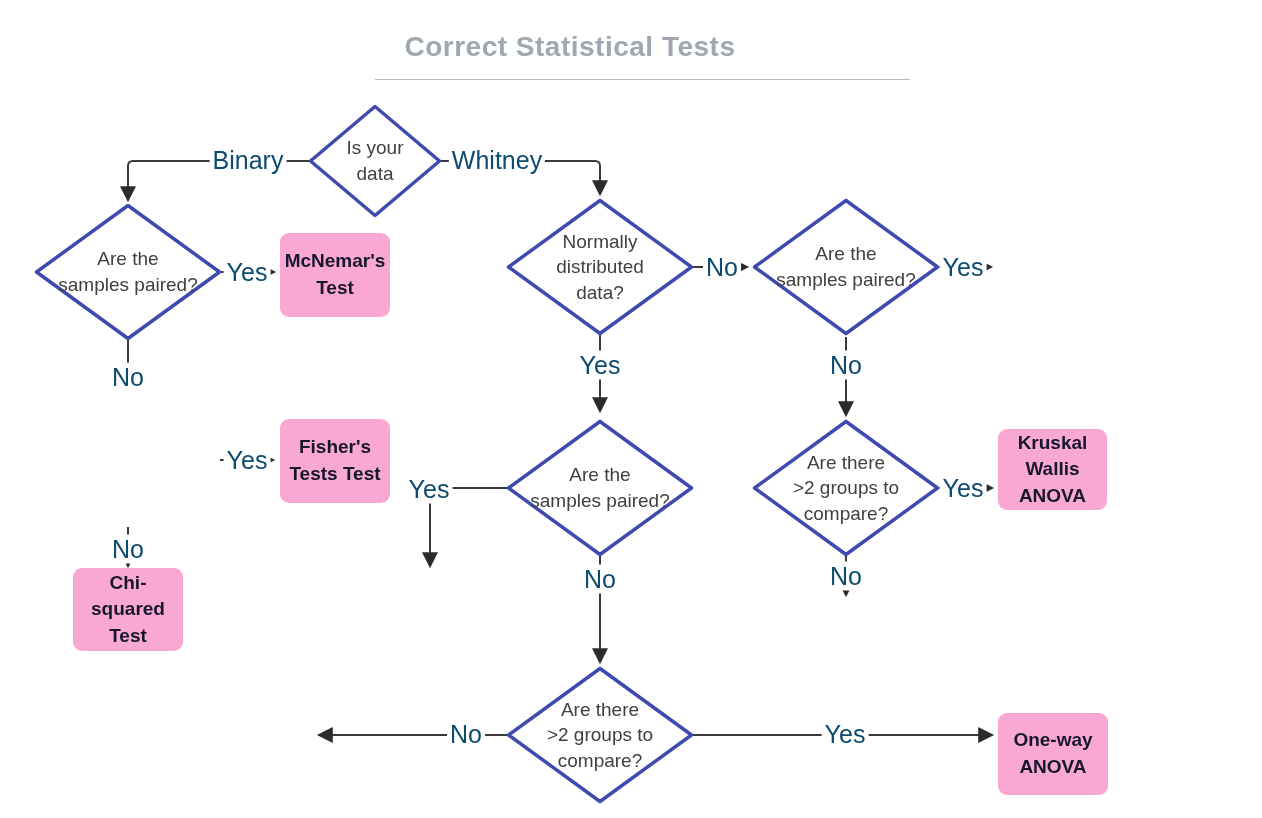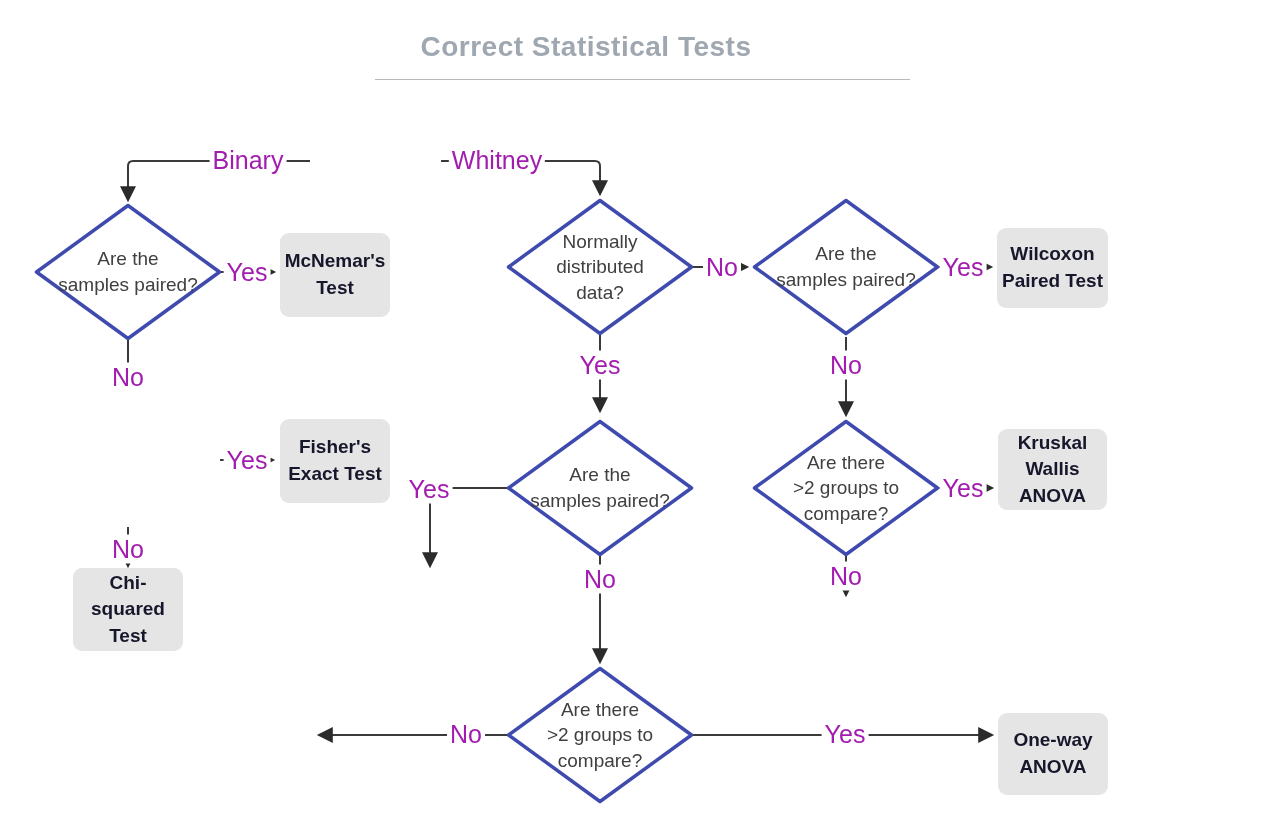--- a/index.html
+++ b/index.html
@@ -1,44 +1,44 @@
 <!DOCTYPE html>
 <html><head>
 <meta charset="utf-8">
 <style>
   html,body{margin:0;padding:0;background:#ffffff;}
   #canvas{
     position:relative;width:1140px;height:818px;background:#ffffff;
-    font-family:"Liberation Sans","DejaVu Sans",sans-serif;overflow:hidden;padding-left:32px;
+    font-family:"Liberation Sans","DejaVu Sans",sans-serif;overflow:hidden;
   }
   .title{
     position:absolute;left:0;right:0;top:31px;text-align:center;
     font-size:28px;font-weight:bold;color:#9fa7b0;letter-spacing:.5px;
   }
   .title-rule{
     position:absolute;left:375px;top:79px;width:535px;height:1px;background:#b9b9b9;
   }
   #edges{position:absolute;left:0;top:0;z-index:1;}
   .diamond{position:absolute;z-index:2;}
   .diamond svg{position:absolute;left:0;top:0;}
   .dtext{
     position:absolute;left:0;top:0;right:0;bottom:0;display:flex;
     align-items:center;justify-content:center;text-align:center;
     font-size:19px;line-height:1.35;color:#404040;white-space:pre-line;
   }
   .result{
-    position:absolute;z-index:2;background:#e5e5e5;border-radius:9px;
+    position:absolute;z-index:2;background:#f9a8d4;border-radius:9px;
     display:flex;align-items:center;justify-content:center;text-align:center;
   }
   .rtext{
     font-size:19px;font-weight:bold;color:#17172c;line-height:1.4;white-space:pre-line;
   }
   .edge-label{
     position:absolute;z-index:3;transform:translate(-50%,-50%);
-    background:#ffffff;padding:0 3px;font-size:25px;color:#a21caf;white-space:nowrap;
+    background:#ffffff;padding:0 3px;font-size:25px;color:#0c4a6e;white-space:nowrap;
   }
   .dshape{fill:#ffffff;stroke:#3f4aae;stroke-width:3.5;stroke-linejoin:round;}
   .conn{fill:none;stroke:#3a3a3a;stroke-width:2;}
 </style>
 </head>
 <body>
 
 <div id="canvas">
 
   <div class="title">Correct Statistical Tests</div>
@@ -61,20 +61,27 @@
     <path class="conn" d="M846,337 V414" marker-end="url(#arrow)"></path>
     <path class="conn" d="M938,488 H991" marker-end="url(#arrow)"></path>
     <path class="conn" d="M846,555 V594" marker-end="url(#arrow)"></path>
     <path class="conn" d="M600,334 V410" marker-end="url(#arrow)"></path>
     <path class="conn" d="M509,488 H435 Q430,488 430,493 V565" marker-end="url(#arrow)"></path>
     <path class="conn" d="M600,555 V661" marker-end="url(#arrow)"></path>
     <path class="conn" d="M509,735 H320" marker-end="url(#arrow)"></path>
     <path class="conn" d="M692,735 H991" marker-end="url(#arrow)"></path>
   </svg>
 
+  <div class="diamond" style="left:308px;top:104px;width:134px;height:114px">
+    <svg viewBox="0 0 134 114" width="134" height="114">
+        <polygon class="dshape" points="67,2.5 131.5,57 67,111.5 2.5,57"></polygon>
+      </svg>
+    <div class="dtext">Is your
+data</div>
+  </div>
   <div class="diamond" style="left:34px;top:203px;width:188px;height:138px">
     <svg viewBox="0 0 188 138" width="188" height="138">
         <polygon class="dshape" points="94,2.5 185.5,69 94,135.5 2.5,69"></polygon>
       </svg>
     <div class="dtext">Are the
 samples paired?</div>
   </div>
   <div class="diamond" style="left:506px;top:198px;width:188px;height:138px">
     <svg viewBox="0 0 188 138" width="188" height="138">
         <polygon class="dshape" points="94,2.5 185.5,69 94,135.5 2.5,69"></polygon>
@@ -113,29 +120,25 @@
 &gt;2 groups to
 compare?</div>
   </div>
 
   <div class="result" style="left:280px;top:233px;width:110px;height:84px">
     <div class="rtext">McNemar's
 Test</div>
   </div>
   <div class="result" style="left:280px;top:419px;width:110px;height:84px">
     <div class="rtext">Fisher's
-Exact Test</div>
+Tests Test</div>
   </div>
   <div class="result" style="left:73px;top:568px;width:110px;height:83px">
     <div class="rtext">Chi-squared
 Test</div>
-  </div>
-  <div class="result" style="left:997px;top:228px;width:111px;height:80px">
-    <div class="rtext">Wilcoxon
-Paired Test</div>
   </div>
   <div class="result" style="left:998px;top:429px;width:109px;height:81px">
     <div class="rtext">Kruskal
 Wallis
 ANOVA</div>
   </div>
   <div class="result" style="left:998px;top:713px;width:110px;height:82px">
     <div class="rtext">One-way
 ANOVA</div>
   </div>

